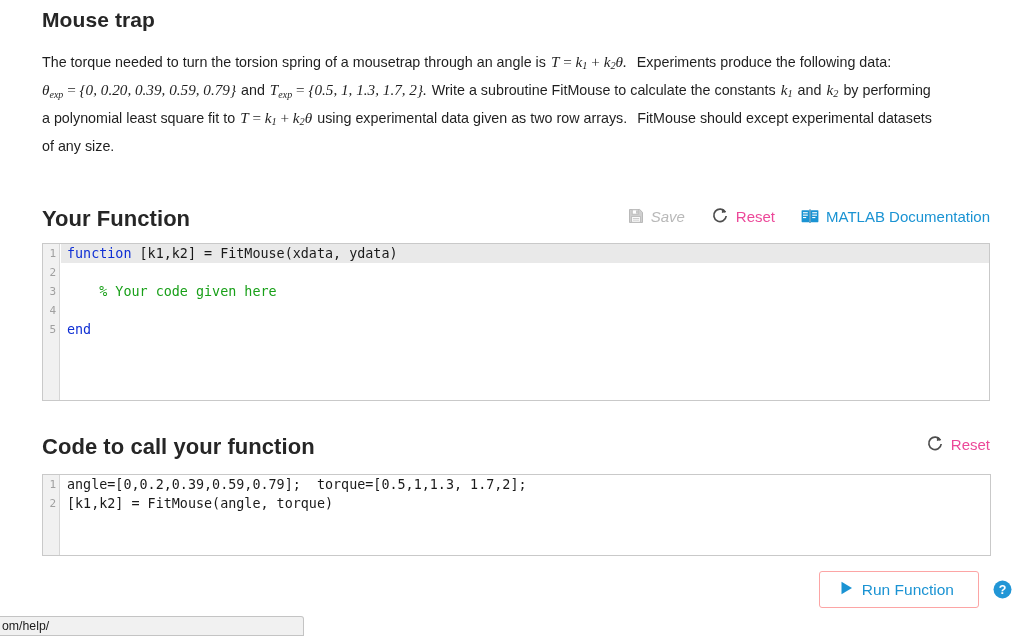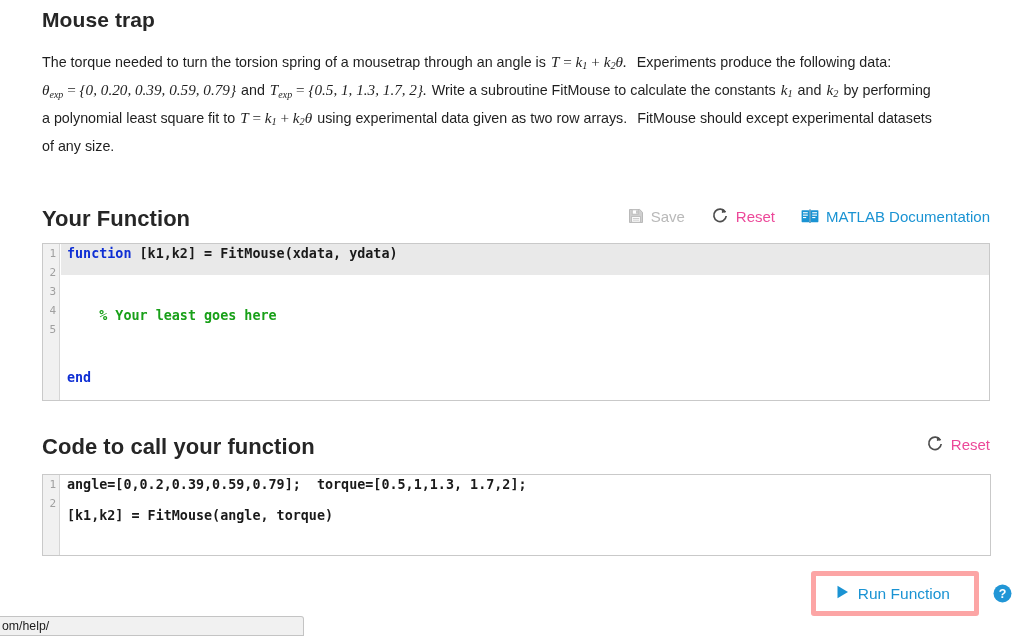--- a/index.html
+++ b/index.html
@@ -106,21 +106,21 @@
   .action {
     display: flex;
     align-items: center;
     gap: 7px;
     font-size: 15px;
     line-height: 1;
     cursor: pointer;
     white-space: nowrap;
     user-select: none;
   }
-  .action.disabled { color: #b9b9b9; cursor: default; }
+  .action.disabled { color: #b9b9b9; cursor: default; font-style: italic; }
   .action.plain { color: #ec4899; }
   .action.link { color: #1a93d3; text-align: center; }
   .action .ico { display: flex; align-items: center; }
 
   
   .editor {
     position: absolute;
     left: 42px;
     border: 1px solid #c9c9c9;
     background: #ffffff;
@@ -149,39 +149,39 @@
     left: 18px;
     top: 0;
     right: 0;
     bottom: 0;
     font-family: "DejaVu Sans Mono", monospace;
     font-size: 13.4px;
     line-height: 19px;
     color: #1a1a1a;
     white-space: pre;
   }
-  .codearea .row { height: 31px; padding-left: 6px; font-weight: bold; }
+  .codearea .row { height: 19px; padding-left: 6px; }
   .codearea .row.hl { background: #e9e9e9; }
   .kw  { color: #0f2fd4; }
   .cmt { color: #19a019; }
 
   
   #run-bar {
     position: absolute;
     right: 34px;
     top: 571px;
     display: flex;
     align-items: center;
     gap: 14px;
   }
   #run-button {
     display: flex;
     align-items: center;
     gap: 9px;
-    border: 5px solid #fca5a5;
+    border: 1px solid #fca5a5;
     border-radius: 3px;
     color: #1a93d3;
     background: #fff;
     font-size: 15.5px;
     padding: 9px 24px 9px 20px;
     cursor: pointer;
     user-select: none;
     line-height: 1;
   }
   #help-icon { cursor: pointer; display: flex; }
@@ -279,21 +279,21 @@
   </div>
 
   <div class="editor" id="editor-function" style="top:243px; width:948px; height:158px;">
     <div class="gutter" id="gutter-function">
         <div class="ln">1</div>
         <div class="ln">2</div>
         <div class="ln">3</div>
         <div class="ln">4</div>
         <div class="ln">5</div>
       </div>
-    <div class="codearea" id="code-function"><div class="row hl"><span class="kw">function</span><span> [k1,k2] = FitMouse(xdata, ydata)</span></div><div class="row"><span></span></div><div class="row"><span>    </span><span class="cmt">% Your least goes here</span></div><div class="row"><span></span></div><div class="row"><span class="kw">end</span></div></div>
+    <div class="codearea" id="code-function"><div class="row hl"><span class="kw">function</span><span> [k1,k2] = FitMouse(xdata, ydata)</span></div><div class="row"><span></span></div><div class="row"><span>    </span><span class="cmt">% Your code given here</span></div><div class="row"><span></span></div><div class="row"><span class="kw">end</span></div></div>
   </div>
 
   <div class="section-head" style="top:434px;">
     <div class="section-title">Code to call your function</div>
     <div class="head-actions">
       <div class="action plain">
         <span class="ico">
           <svg width="18" height="18" viewBox="0 0 18 18" aria-hidden="true">
             <path d="M14.4 5.2A6.2 6.2 0 1 0 15.2 9" fill="none" stroke="#4d4d4d" stroke-width="1.7" stroke-linecap="butt"></path>
             <path d="M11.0 1.6 L15.0 5.0 L10.9 6.0 Z" fill="#4d4d4d"></path>

